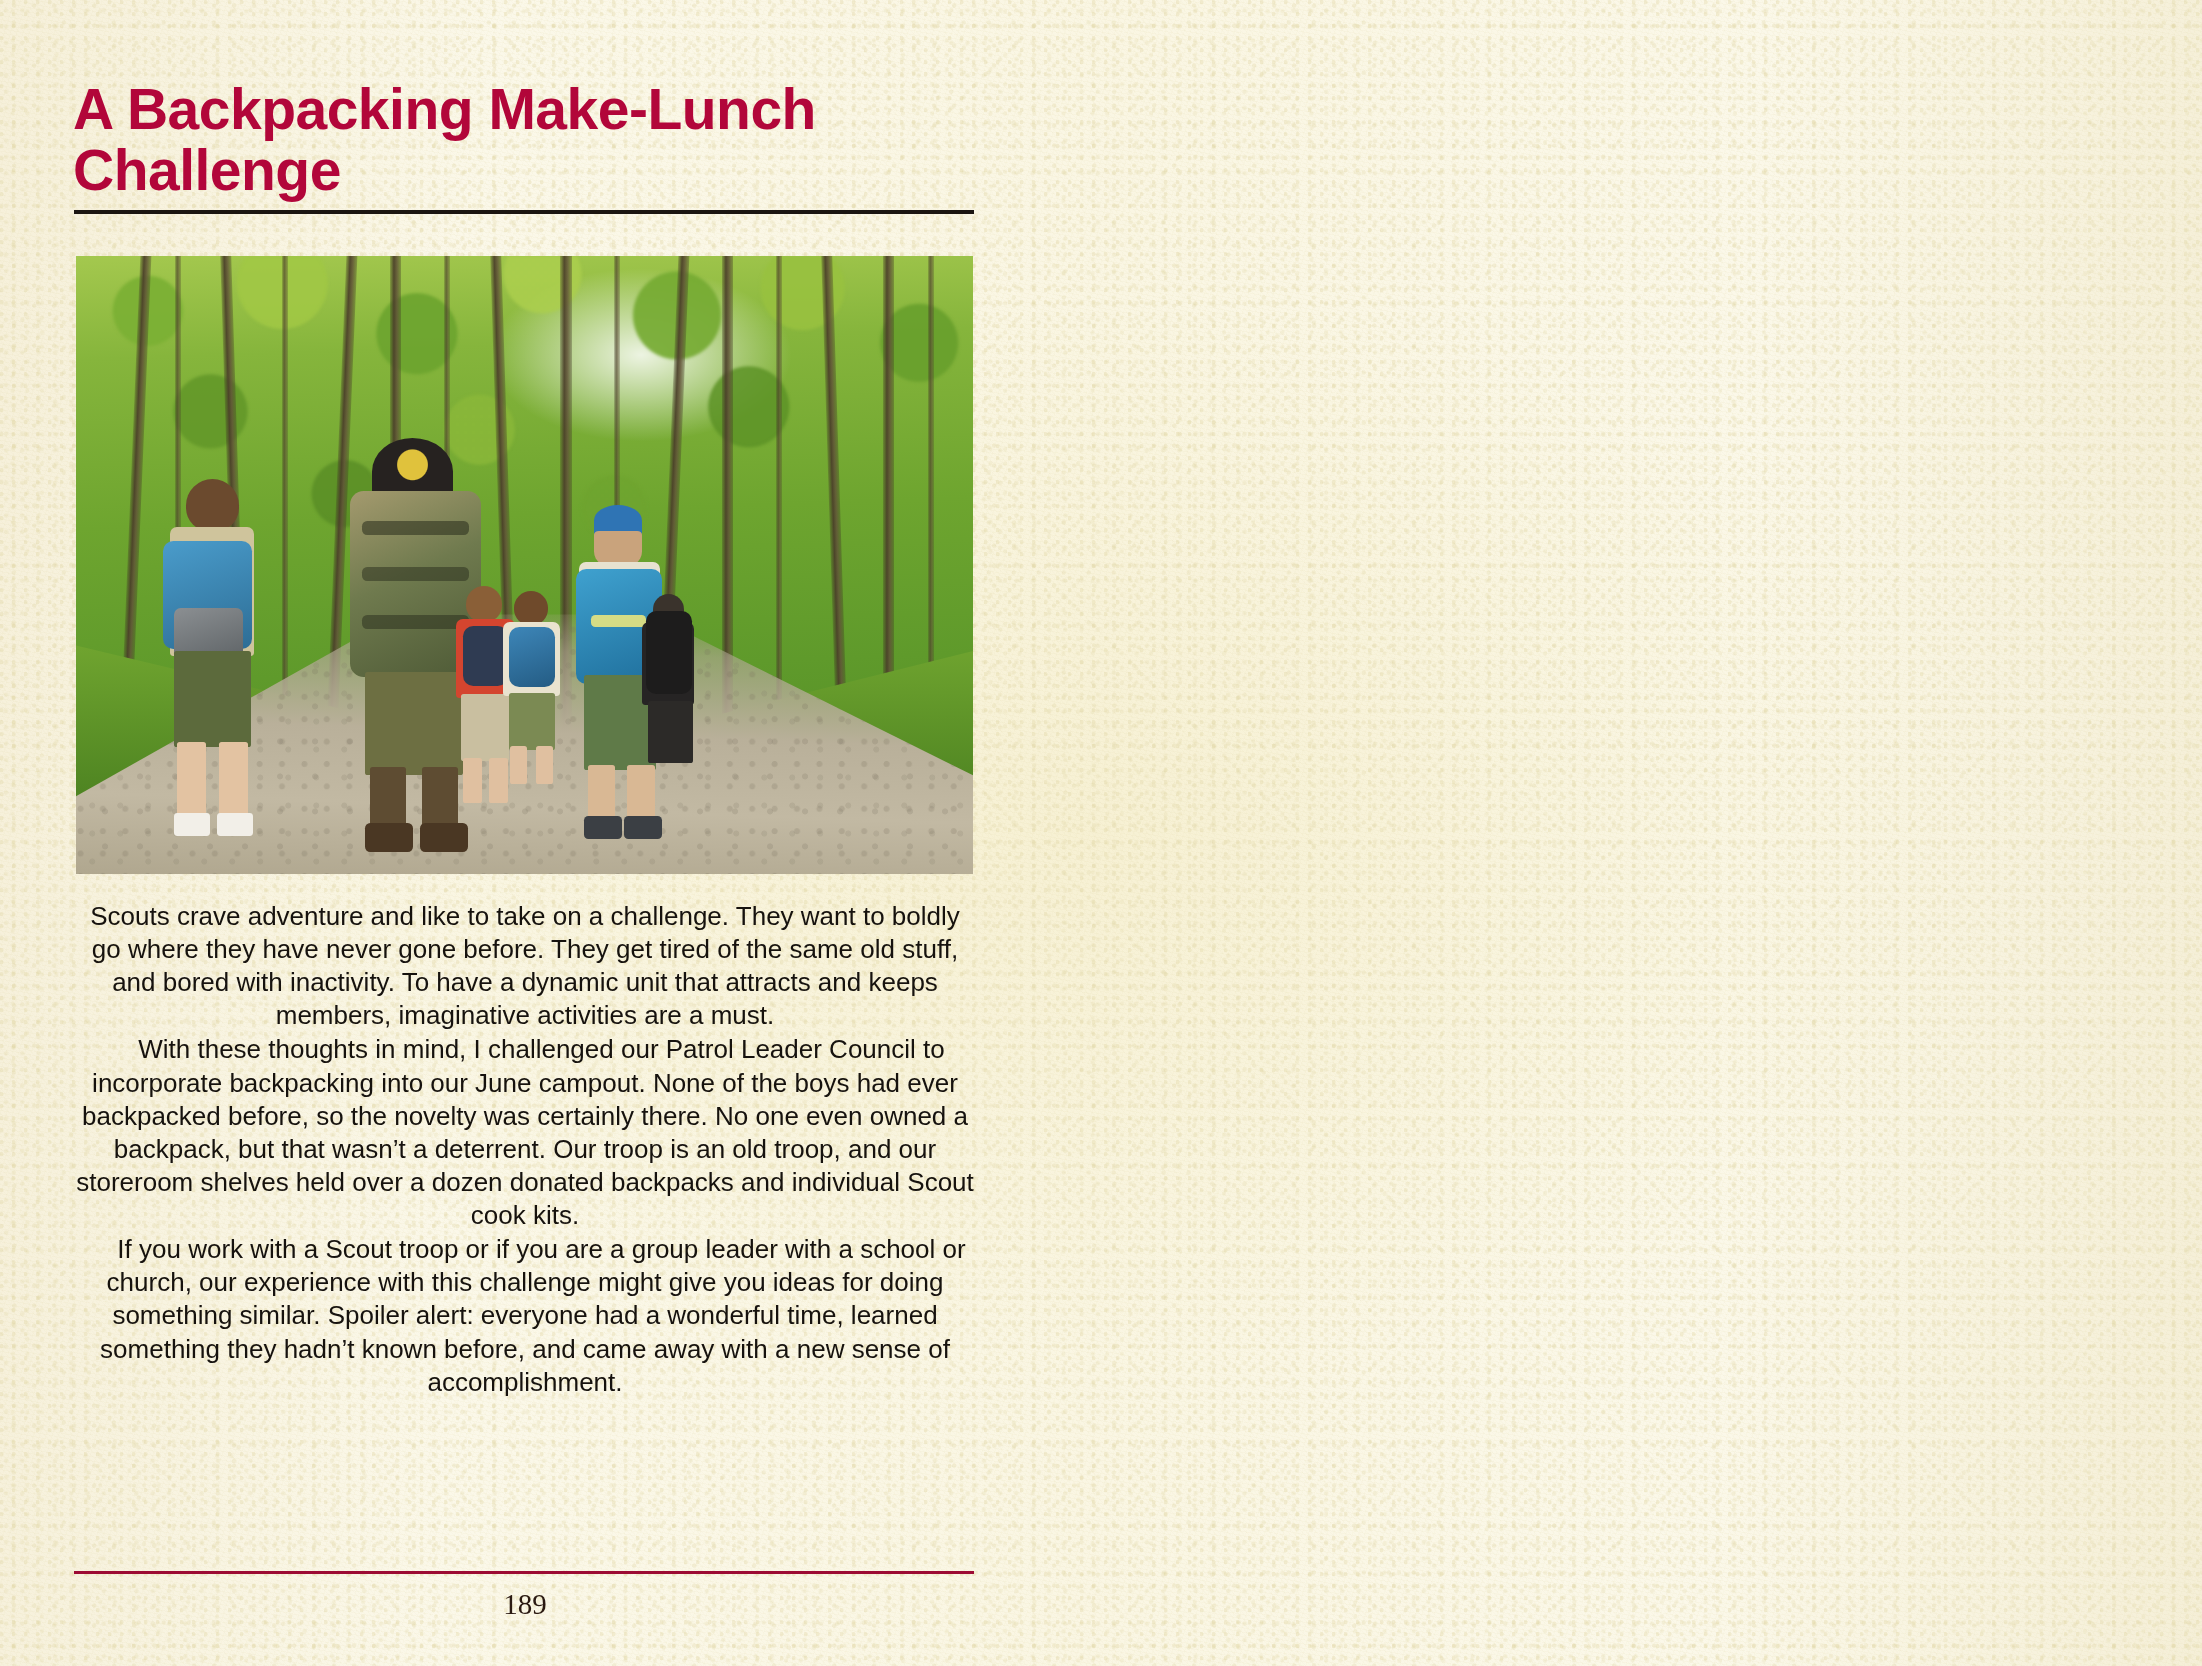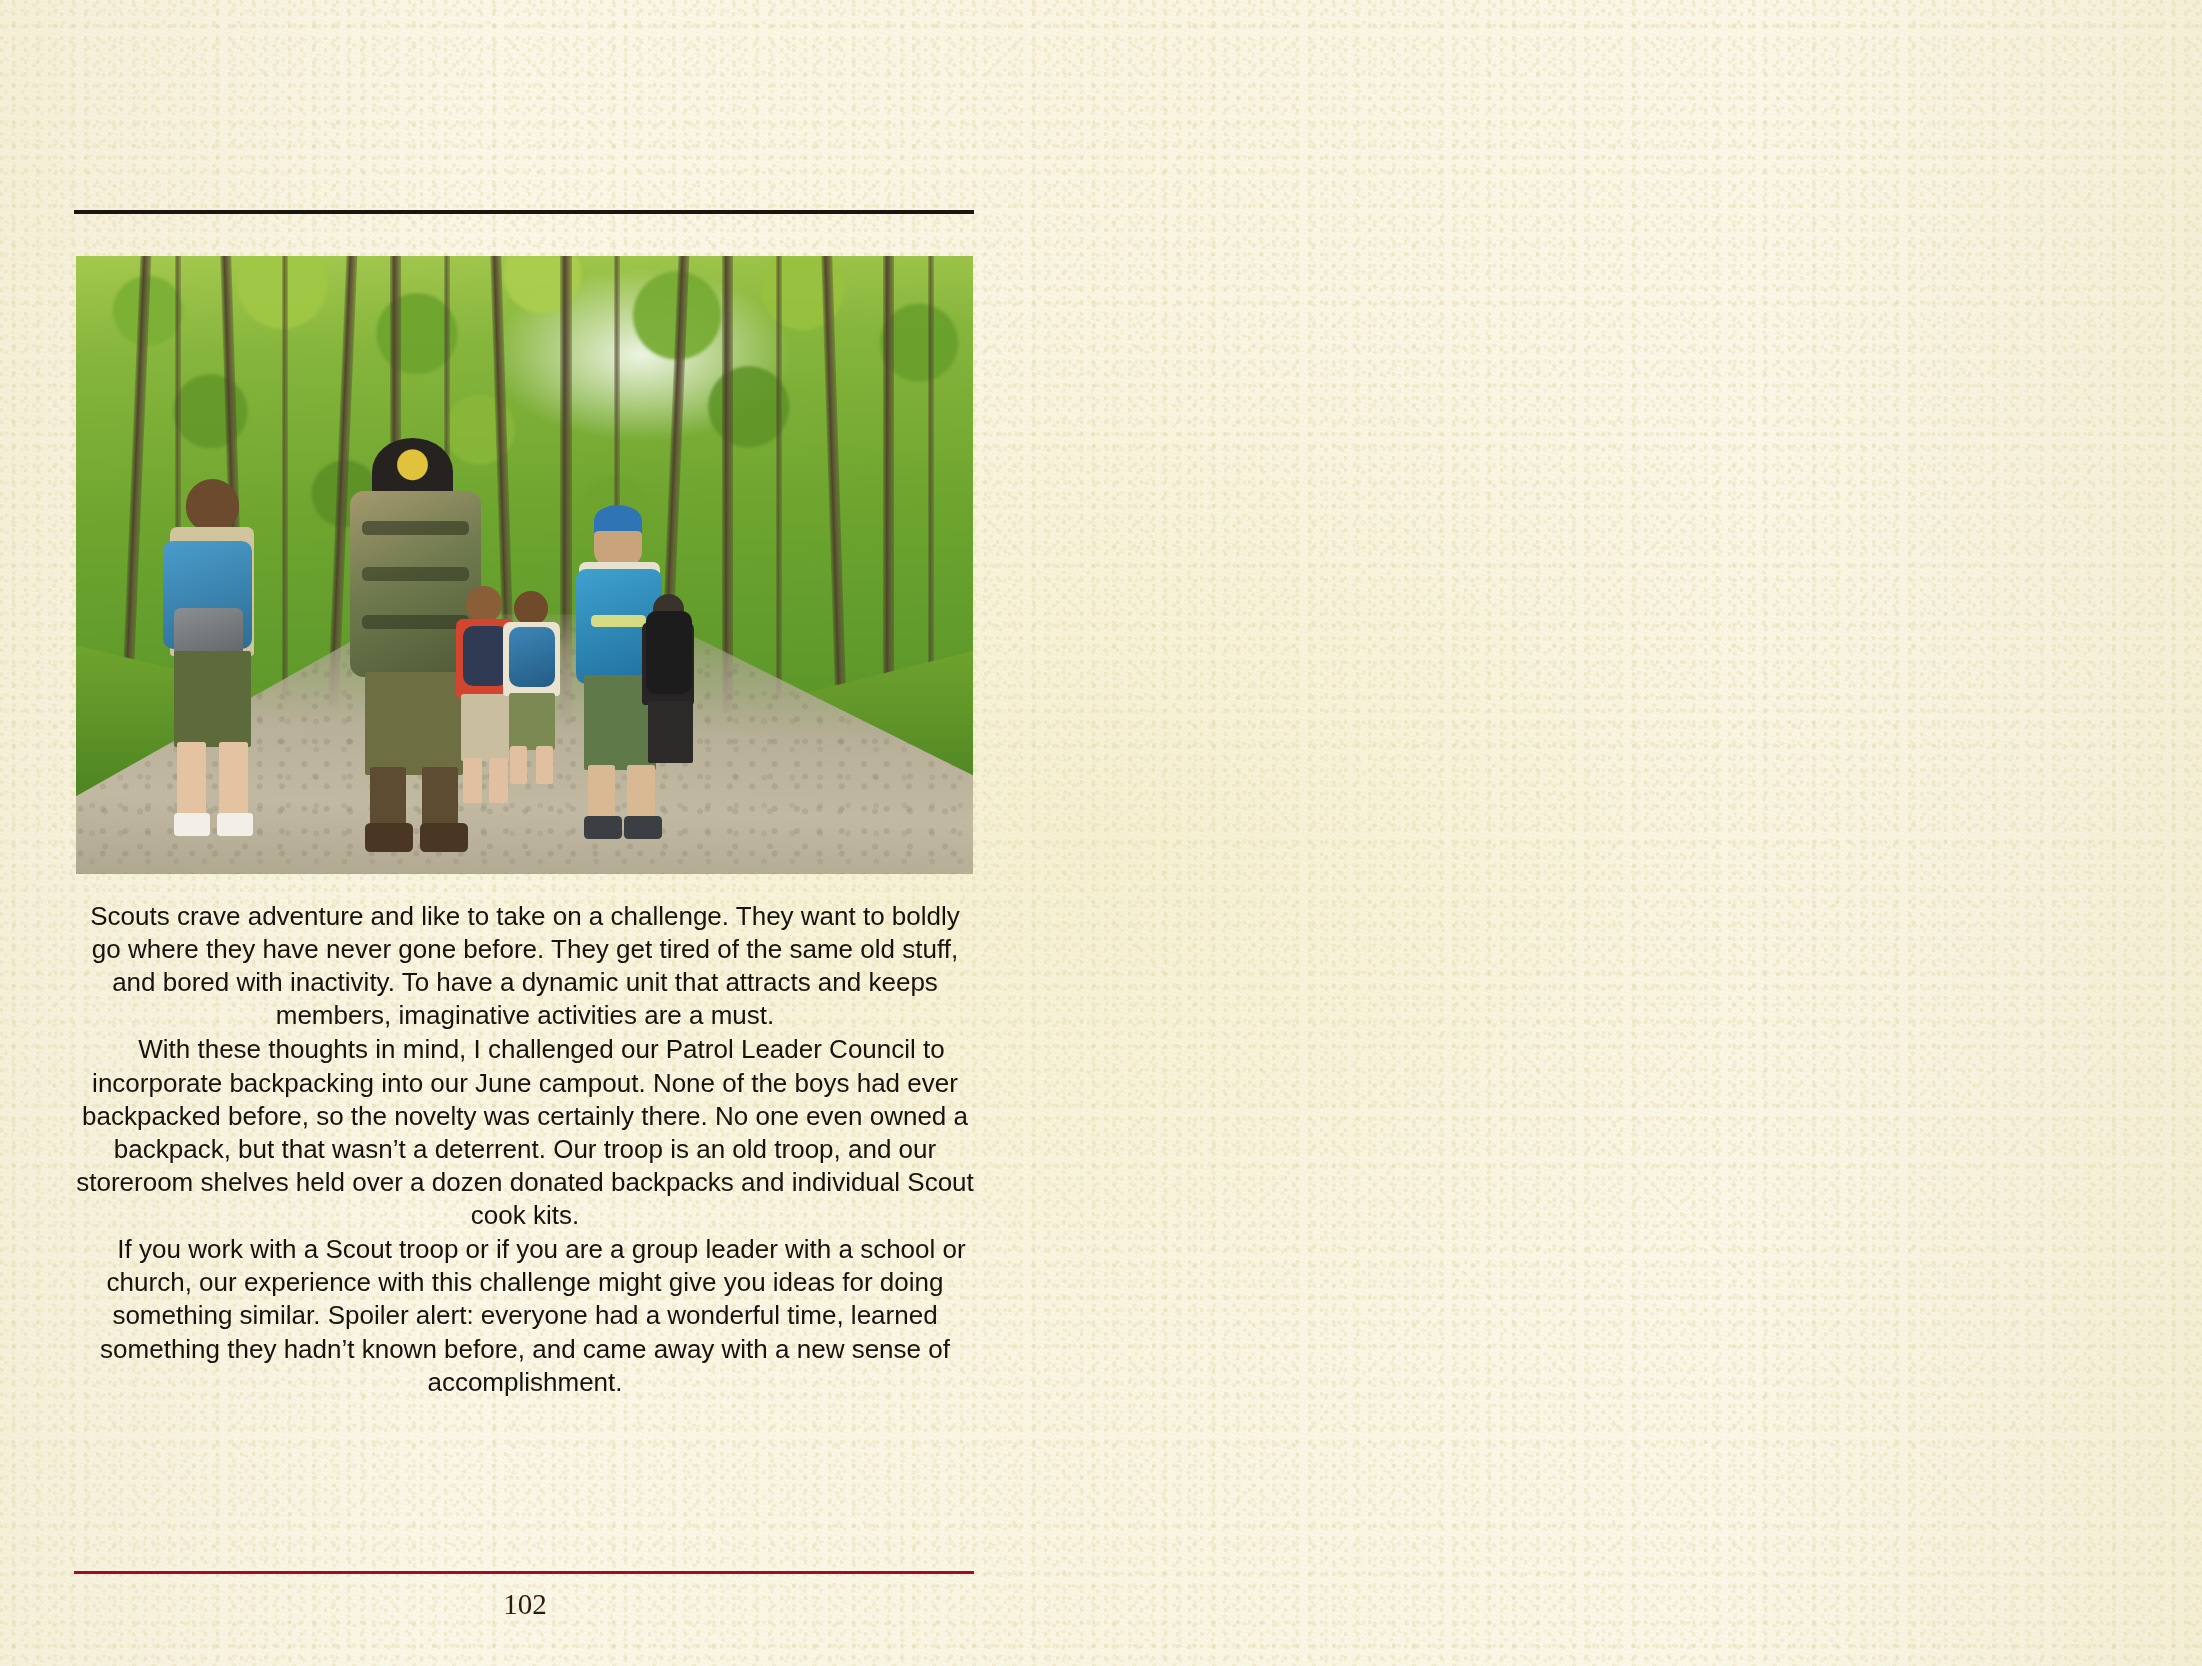--- a/index.html
+++ b/index.html
@@ -136,20 +136,21 @@
   .h-leg{position:absolute;border-radius:2.6px;}
 </style>
 </head>
 <body>
 
 <div class="spread">
   <div class="grain"></div>
 
   <div class="page left">
 
+    <h1 class="title">A Backpacking Make-Lunch Challenge</h1>
     <div class="title-rule"></div>
 
     <div class="hike-photo">
       <div class="scene">
         <div class="forest-sky"></div>
         <div class="canopy"></div>
 
         <div class="trunk lean" style="left:6%;"></div>
         <div class="trunk thin" style="left:11%;"></div>
         <div class="trunk lean2" style="left:17%;"></div>
@@ -238,21 +239,21 @@
       </div>
     </div>
 
     <div class="left-text">
       <p>Scouts crave adventure and like to take on a challenge. They want to boldly go where they have never gone before. They get tired of the same old stuff, and bored with inactivity. To have a dynamic unit that attracts and keeps members, imaginative activities are a must.</p>
       <p class="ind">With these thoughts in mind, I challenged our Patrol Leader Council to incorporate backpacking into our June campout. None of the boys had ever backpacked before, so the novelty was certainly there. No one even owned a backpack, but that wasn’t a deterrent. Our troop is an old troop, and our storeroom shelves held over a dozen donated backpacks and individual Scout cook kits.</p>
       <p class="ind">If you work with a Scout troop or if you are a group leader with a school or church, our experience with this challenge might give you ideas for doing something similar. Spoiler alert: everyone had a wonderful time, learned something they hadn’t known before, and came away with a new sense of accomplishment.</p>
     </div>
 
     <div class="foot-rule l"></div>
-    <div class="folio l">102</div>
+    <div class="folio l">189</div>
   </div>
 
   <div class="page right">
 
     
 
     
 
     
     

